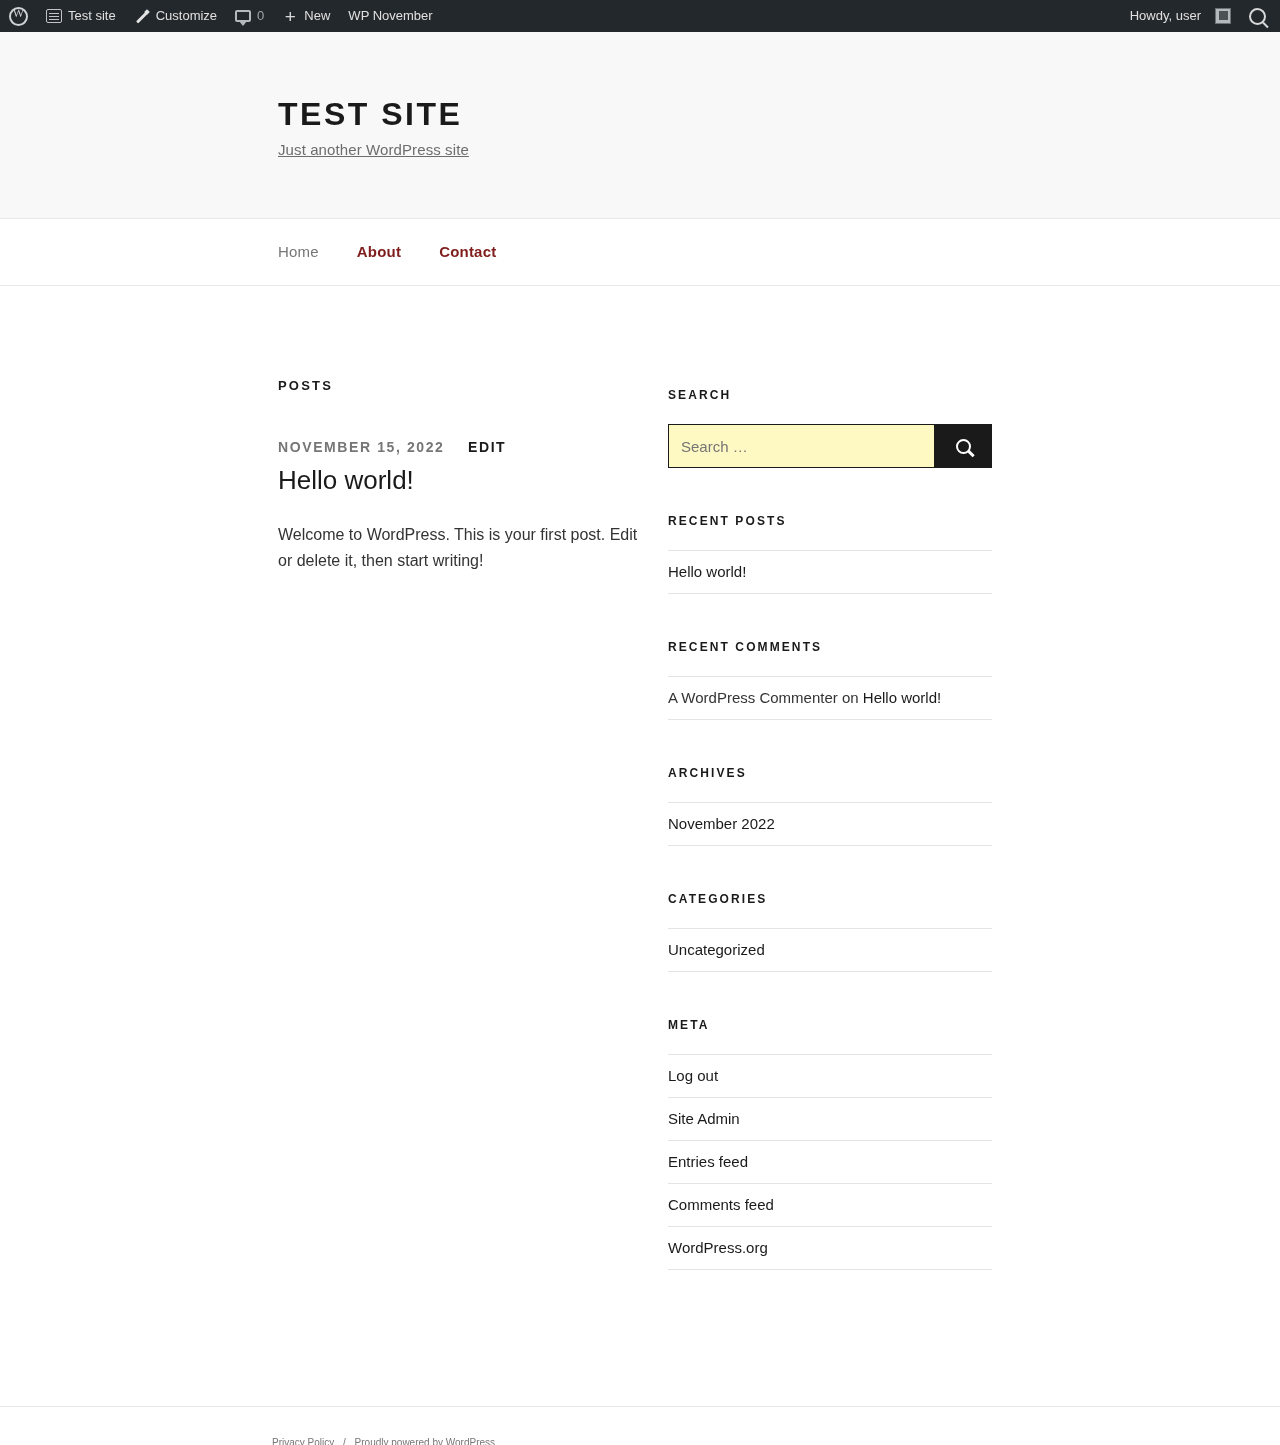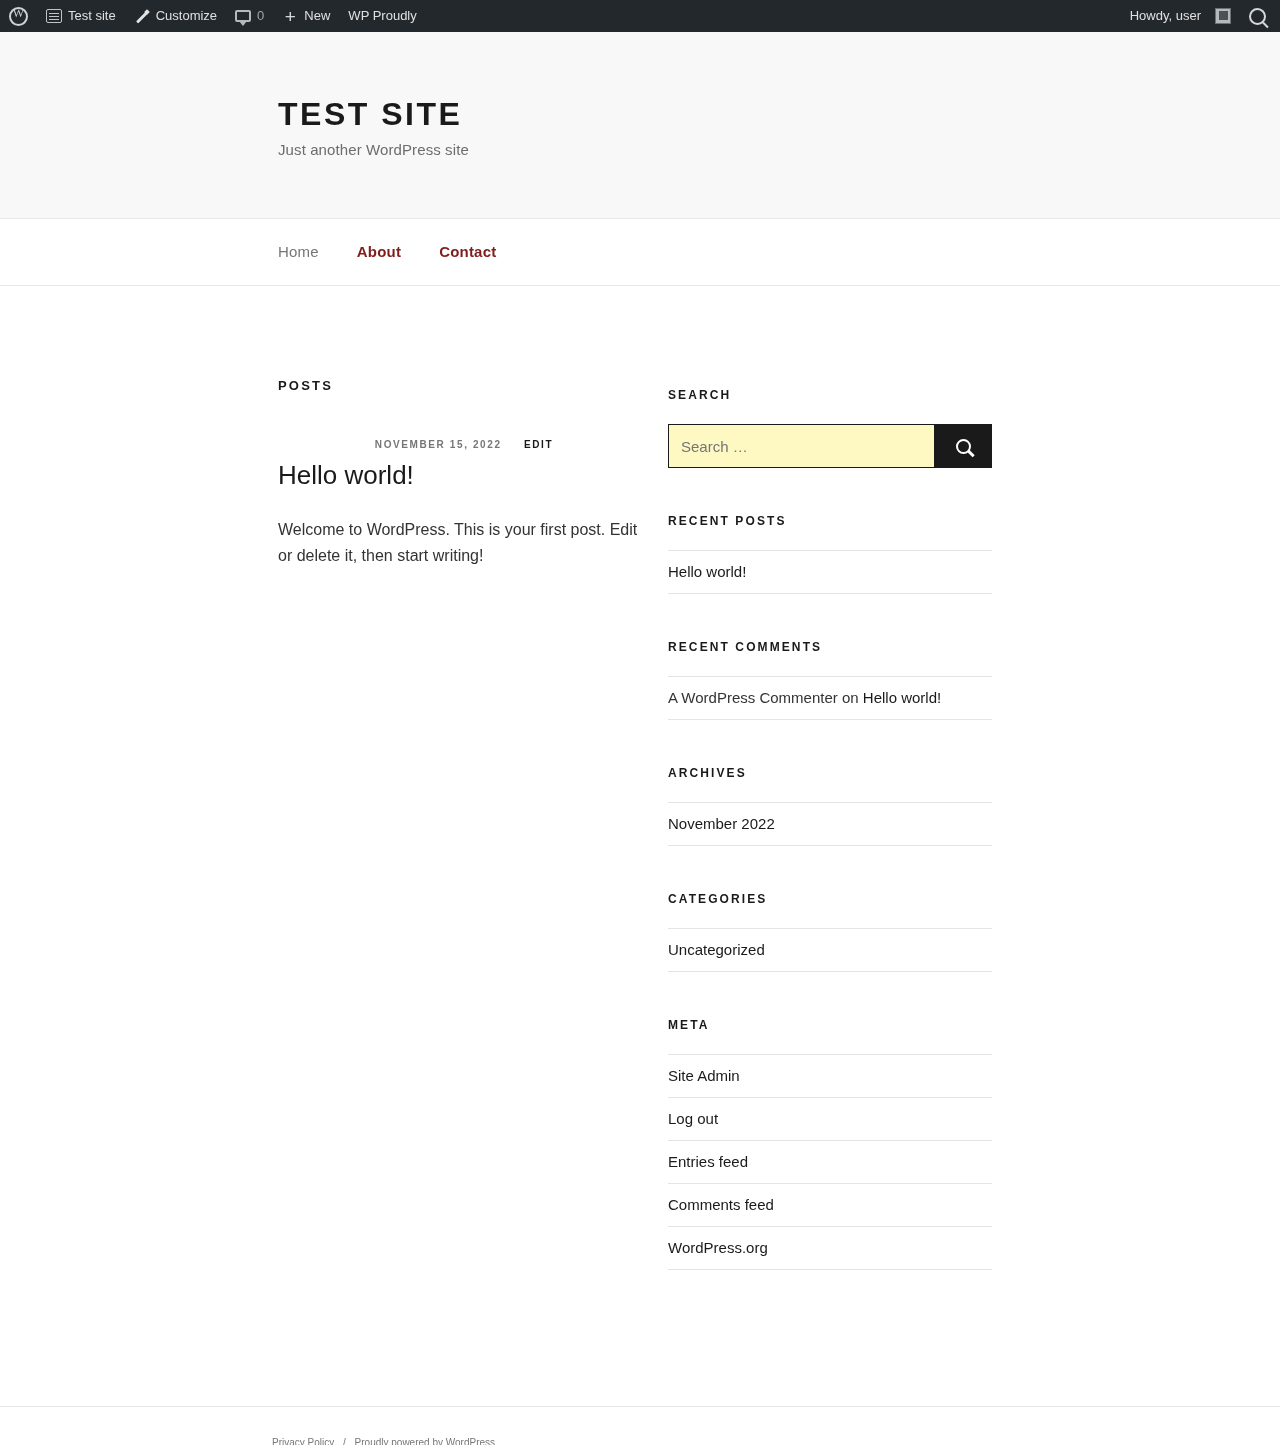--- a/index.html
+++ b/index.html
@@ -160,20 +160,21 @@
     font-weight: 700;
     text-transform: uppercase;
     color: #1a1a1a;
     font-family: "Liberation Sans", sans-serif;
   }
   .site-desc {
     margin: 8px 0 0 0;
     font-size: 15px;
     color: #6d6d6d;
     letter-spacing: 0.1px;
+    text-decoration: underline;
   }
 
   
   .nav-bar {
     border-bottom: 1px solid #e8e8e8;
     background: #fff;
   }
   .nav-list {
     list-style: none;
     margin: 0;
@@ -203,26 +204,25 @@
 
   .posts-heading {
     font-size: 13px;
     letter-spacing: 2.2px;
     font-weight: 700;
     text-transform: uppercase;
     margin: 0 0 46px 0;
     color: #1a1a1a;
   }
   .entry-meta {
-    font-size: 10px;
+    font-size: 14px;
     letter-spacing: 1.6px;
     text-transform: uppercase;
     font-weight: 700;
     margin-bottom: 10px;
-    text-align: center;
   }
   .entry-meta a { color: #767676; text-decoration: none; }
   .entry-meta .edit { color: #1a1a1a; margin-left: 18px; }
   .entry-title {
     margin: 0 0 26px 0;
     font-size: 26px;
     font-weight: 400;
     color: #1a1a1a;
     letter-spacing: 0;
   }
@@ -332,21 +332,21 @@
         </span>
       <span class="lbl" style="color:#a0a5aa">0</span>
     </a>
     <a class="ab-item">
       <span class="icon-sq">
           <span class="plus-ic">+</span>
         </span>
       <span class="lbl">New</span>
     </a>
     <a class="ab-item">
-      <span class="lbl">WP Proudly</span>
+      <span class="lbl">WP November</span>
     </a>
   </div>
   <div class="ab-right">
     <a class="ab-item" style="padding:0 4px 0 0;">
       <span class="howdy">Howdy, user</span>
       <span class="avatar"></span>
     </a>
     <a class="ab-item" style="padding:0 4px 0 8px;">
       <span class="search-mag"></span>
     </a>
@@ -445,24 +445,24 @@
           <li>
             <a>Uncategorized</a>
           </li>
         </ul>
       </section>
 
       <section class="widget">
         <h2 class="widget-title">Meta</h2>
         <ul class="widget-list">
           <li>
+            <a>Log out</a>
+          </li>
+          <li>
             <a>Site Admin</a>
-          </li>
-          <li>
-            <a>Log out</a>
           </li>
           <li>
             <a>Entries feed</a>
           </li>
           <li>
             <a>Comments feed</a>
           </li>
           <li>
             <a>WordPress.org</a>
           </li>

